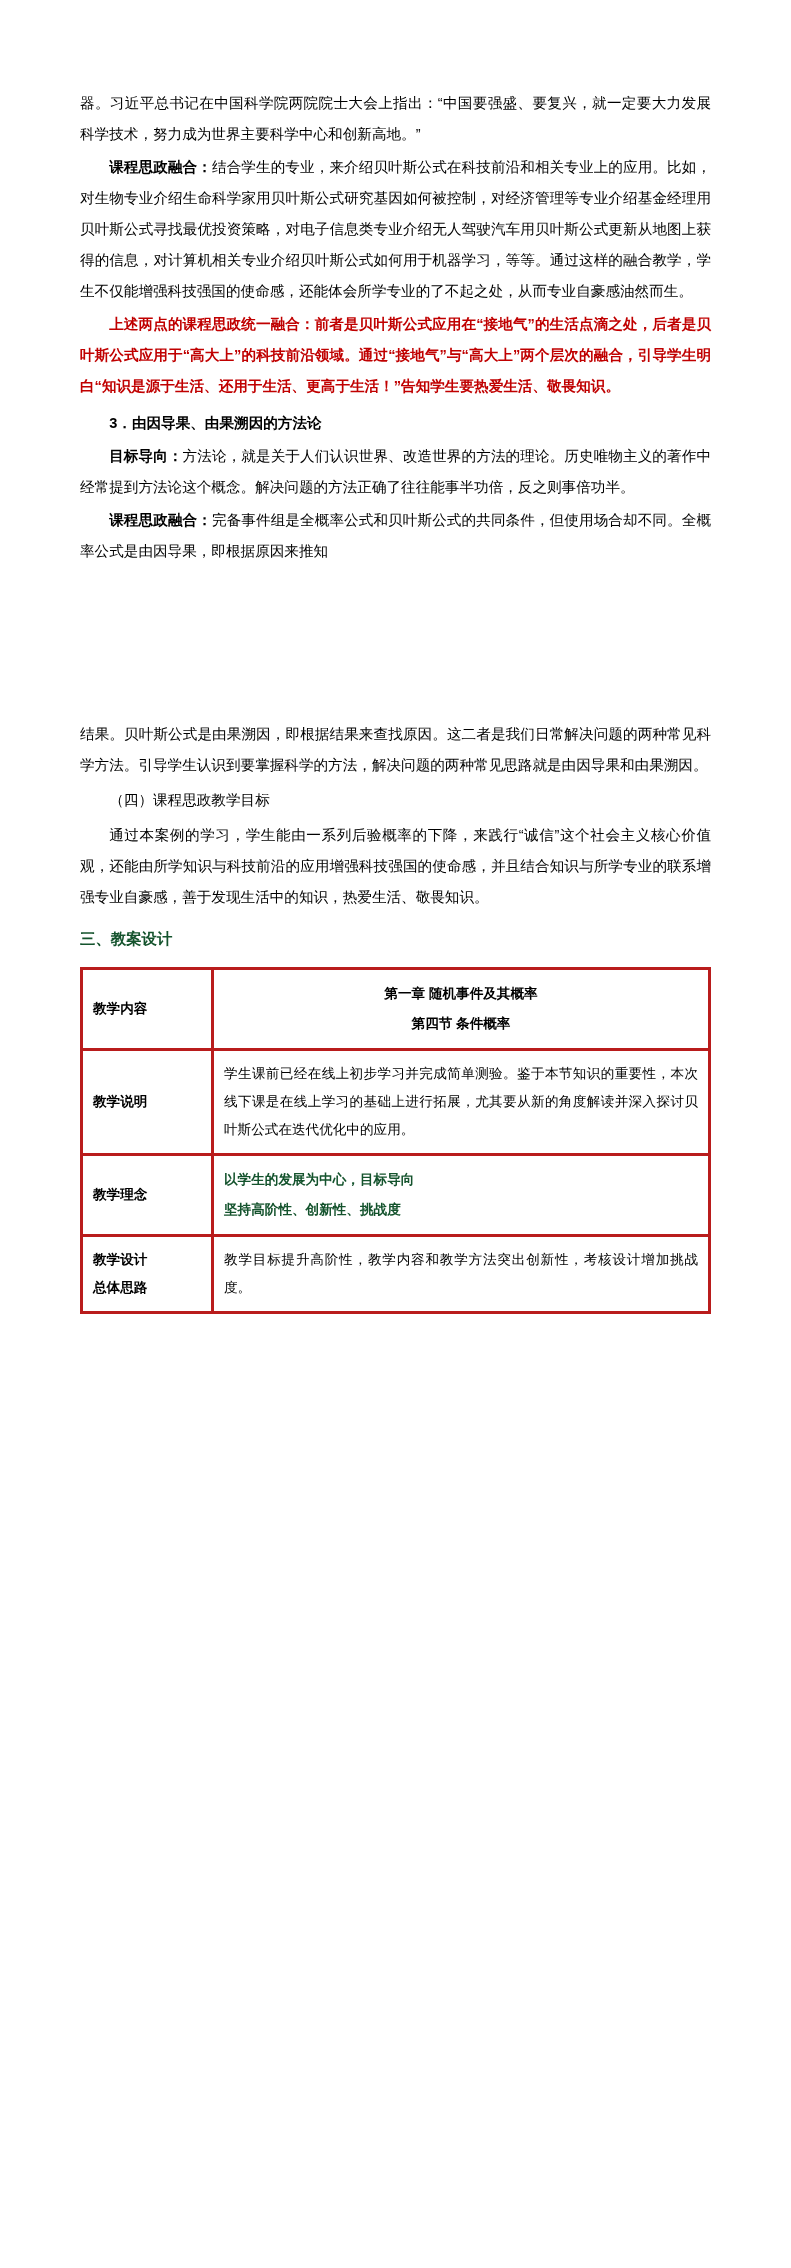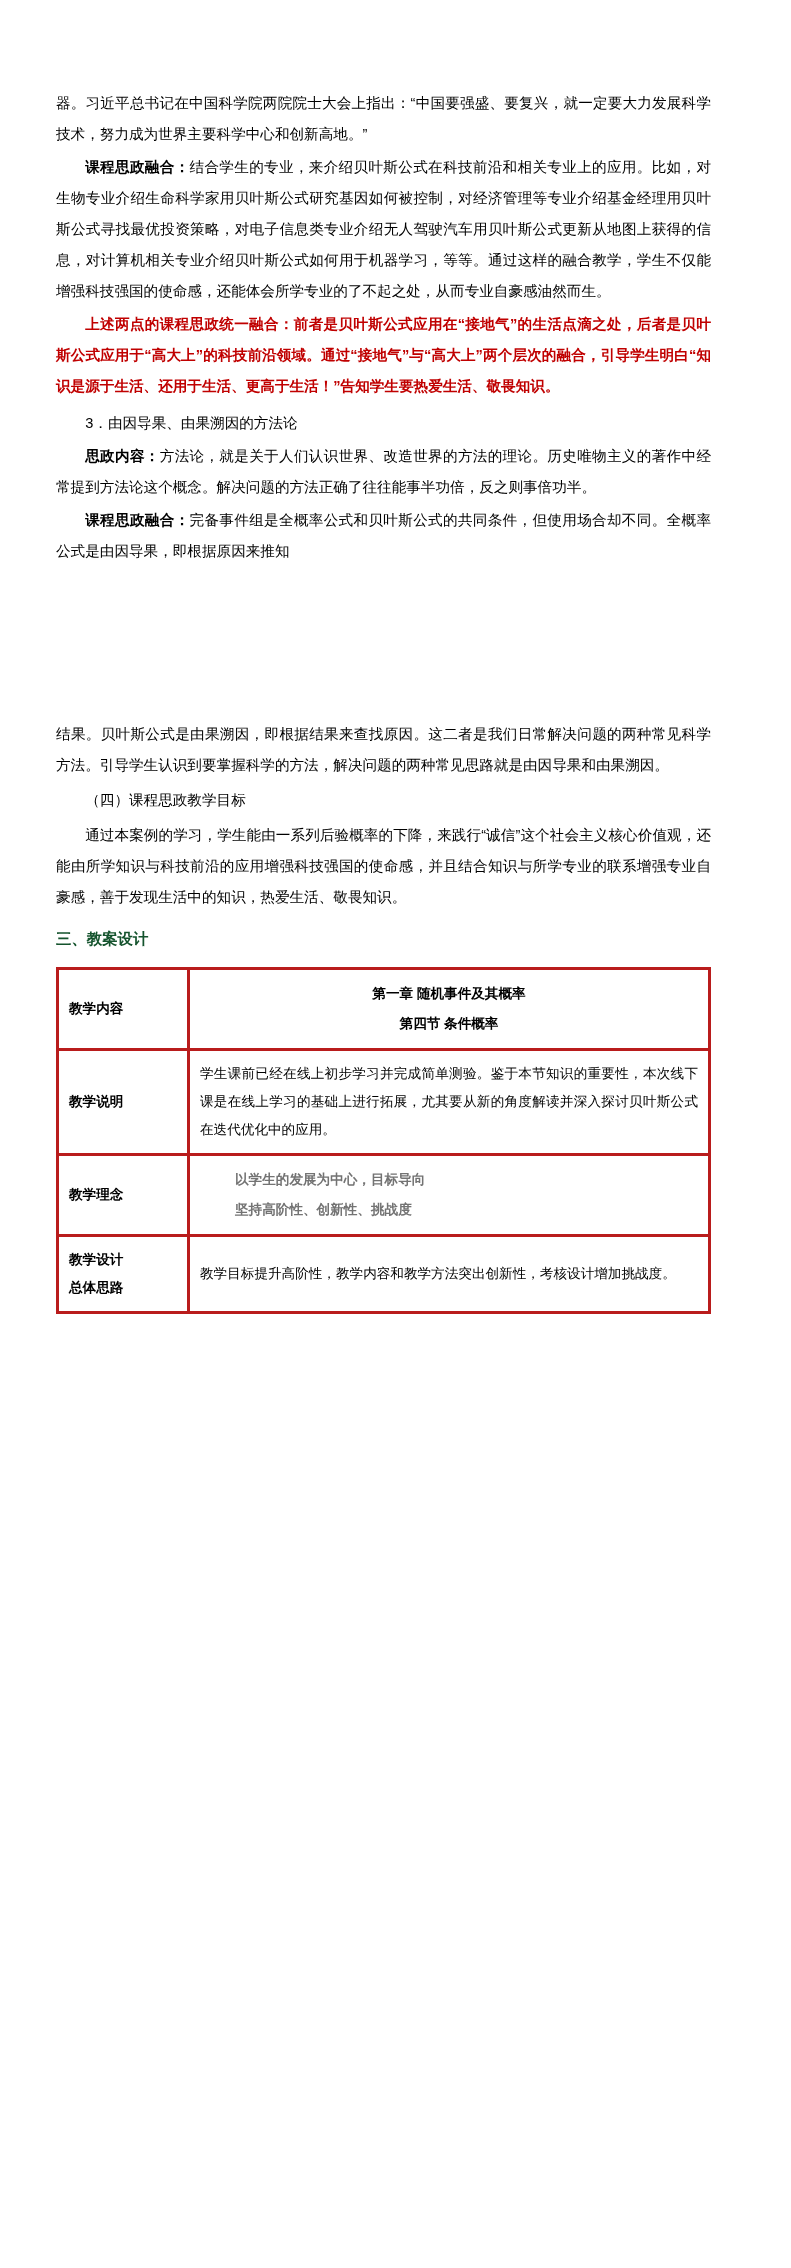--- a/index.html
+++ b/index.html
@@ -11,21 +11,21 @@
     width: 791px;
     min-height: 2268px;
     font-family: "Liberation Sans", sans-serif;
     color: #000000;
   }
   .page {
     position: relative;
     width: 791px;
     min-height: 2268px;
     box-sizing: border-box;
-    padding: 88px 80px 40px 56px;
+    padding: 88px 80px 40px 80px;
   }
   p {
     margin: 0 0 0 0;
     font-size: 14.6px;
     line-height: 31px;
     text-align: justify;
     color: #000000;
   }
   .para {
     text-indent: 2em;
@@ -36,26 +36,25 @@
     margin-bottom: 2px;
   }
   .lead {
     font-weight: bold;
   }
   .red-bold {
     color: #c00000;
     font-weight: bold;
   }
   .blue-bold {
-    color: #737373;
+    color: #14532d;
     font-weight: bold;
-    margin-left: 35px;
   }
   .heading-num {
-    font-weight: normal;
+    font-weight: bold;
     font-size: 14.6px;
     line-height: 31px;
     text-indent: 2em;
     margin-top: 6px;
     margin-bottom: 2px;
   }
   .heading-sec {
     font-weight: bold;
     font-size: 15.4px;
     line-height: 32px;
@@ -122,21 +121,21 @@
 
   <p class="para red-bold">
     <span>上述两点的课程思政统一融合：前者是贝叶斯公式应用在“接地气”的生活点滴之处，后者是贝叶斯公式应用于“高大上”的科技前沿领域。通过“接地气”与“高大上”两个层次的融合，引导学生明白“知识是源于生活、还用于生活、更高于生活！”告知学生要热爱生活、敬畏知识。</span>
   </p>
 
   <p class="heading-num">
     <span>3．由因导果、由果溯因的方法论</span>
   </p>
 
   <p class="para">
-    <span class="lead">思政内容：</span><span>方法论，就是关于人们认识世界、改造世界的方法的理论。历史唯物主义的著作中经常提到方法论这个概念。解决问题的方法正确了往往能事半功倍，反之则事倍功半。</span>
+    <span class="lead">目标导向：</span><span>方法论，就是关于人们认识世界、改造世界的方法的理论。历史唯物主义的著作中经常提到方法论这个概念。解决问题的方法正确了往往能事半功倍，反之则事倍功半。</span>
   </p>
 
   <p class="para">
     <span class="lead">课程思政融合：</span><span>完备事件组是全概率公式和贝叶斯公式的共同条件，但使用场合却不同。全概率公式是由因导果，即根据原因来推知</span>
   </p>
 
   <div class="gap-block"></div>
 
   <p class="para-noindent">
     <span>结果。贝叶斯公式是由果溯因，即根据结果来查找原因。这二者是我们日常解决问题的两种常见科学方法。引导学生认识到要掌握科学的方法，解决问题的两种常见思路就是由因导果和由果溯因。</span>

